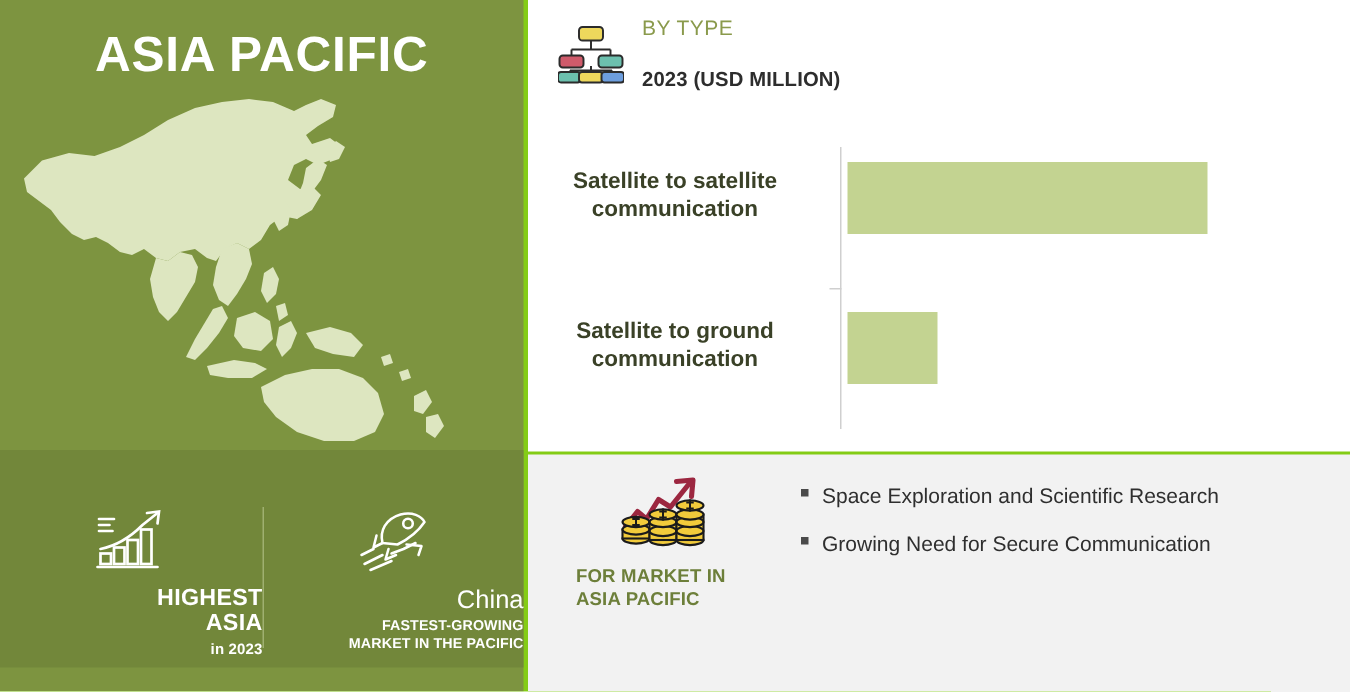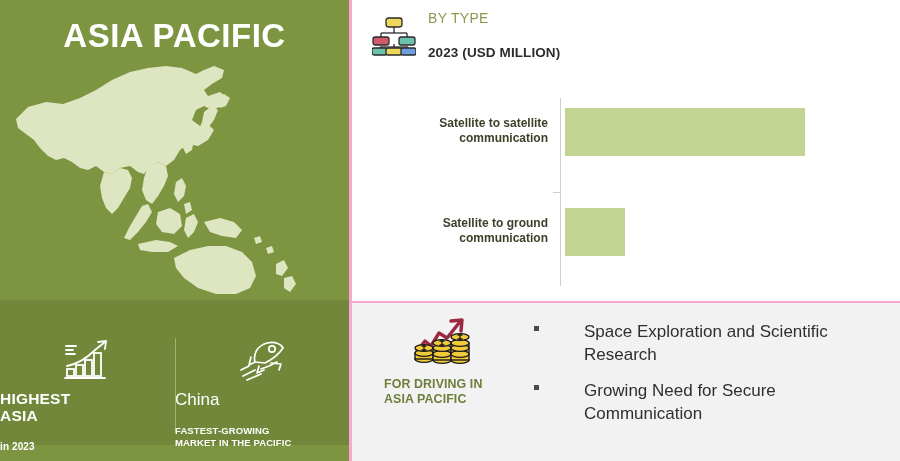--- a/index.html
+++ b/index.html
@@ -8,21 +8,21 @@
     background: #ffffff;
   }
   body {
     font-family: "Liberation Sans", sans-serif;
   }
   #infographic {
     position: relative;
     width: 900px;
     height: 461px;
     overflow: hidden;
-    background: #f9a8d4;
+    background: #84cc16;
   }
 
   
   .left-panel {
     position: absolute;
     left: 0;
     top: 0;
     width: 349px;
     height: 461px;
     background: #7d9440;
@@ -61,21 +61,21 @@
     left: 175px;
     top: 338px;
     width: 1px;
     height: 94px;
     background: #9fb070;
   }
   .stat-cell {
     position: absolute;
     top: 300px;
     height: 145px;
-    text-align: left;
+    text-align: right;
     color: #ffffff;
   }
   .stat-cell.left  { left: 0;    width: 175px; }
   .stat-cell.right { left: 175px; width: 174px; }
 
   .stat-icon {
     margin: 38px auto 0;
     width: 54px;
     height: 46px;
   }
@@ -87,21 +87,21 @@
     font-weight: bold;
     line-height: 1.12;
     letter-spacing: 0.2px;
   }
   .stat-main.china {
     font-size: 17px;
     font-weight: normal;
     letter-spacing: 0;
   }
   .stat-sub {
-    margin-top: 16px;
+    margin-top: 3px;
     font-size: 10px;
     font-weight: bold;
     line-height: 1.22;
     letter-spacing: 0.1px;
   }
   .stat-sub.thin {
     font-size: 9.5px;
     font-weight: bold;
   }
 
@@ -163,22 +163,22 @@
   }
   .bar-row {
     position: absolute;
     left: 0;
     width: 548px;
     display: flex;
     align-items: center;
   }
   .bar-label {
     width: 196px;
-    text-align: right;
-    font-size: 12px;
+    text-align: center;
+    font-size: 15px;
     font-weight: bold;
     color: #3a4127;
     line-height: 1.24;
     padding-right: 4px;
   }
   .bar-track {
     position: relative;
     flex: 1;
     height: 100%;
     margin-left: 13px;
@@ -220,24 +220,23 @@
   .factors-list {
     position: absolute;
     left: 182px;
     top: 18px;
     width: 350px;
   }
   .factor-item {
     display: flex;
     align-items: flex-start;
     margin-bottom: 13px;
-    font-size: 17px;
+    font-size: 14px;
     color: #2f2f2f;
     line-height: 1.35;
-    gap: 36px;
   }
   .factor-bullet {
     width: 5px;
     height: 5px;
     background: #4a4a4a;
     margin-right: 9px;
     margin-top: 5px;
     flex: none;
   }
 </style>
@@ -433,21 +432,21 @@
             </g>
           </g>
           <g fill="none" stroke="#1b1b1b" stroke-width="1.3">
             <path d="M13 29 L13 37 M10.5 31 h5 M10.5 35 h5"></path>
             <path d="M31 24 L31 32 M28.5 26 h5 M28.5 30 h5"></path>
             <path d="M49 18 L49 26 M46.5 20 h5 M46.5 24 h5"></path>
           </g>
         </svg>
       </div>
       <div class="factors-heading">
-        <div>FOR DRIVING IN</div>
+        <div>FOR MARKET IN</div>
         <div>ASIA PACIFIC</div>
       </div>
     </div>
 
     <div class="factors-list">
       <div class="factor-item">
         <span class="factor-bullet"></span>
         <span>Space Exploration and Scientific Research</span>
       </div>
       <div class="factor-item">

